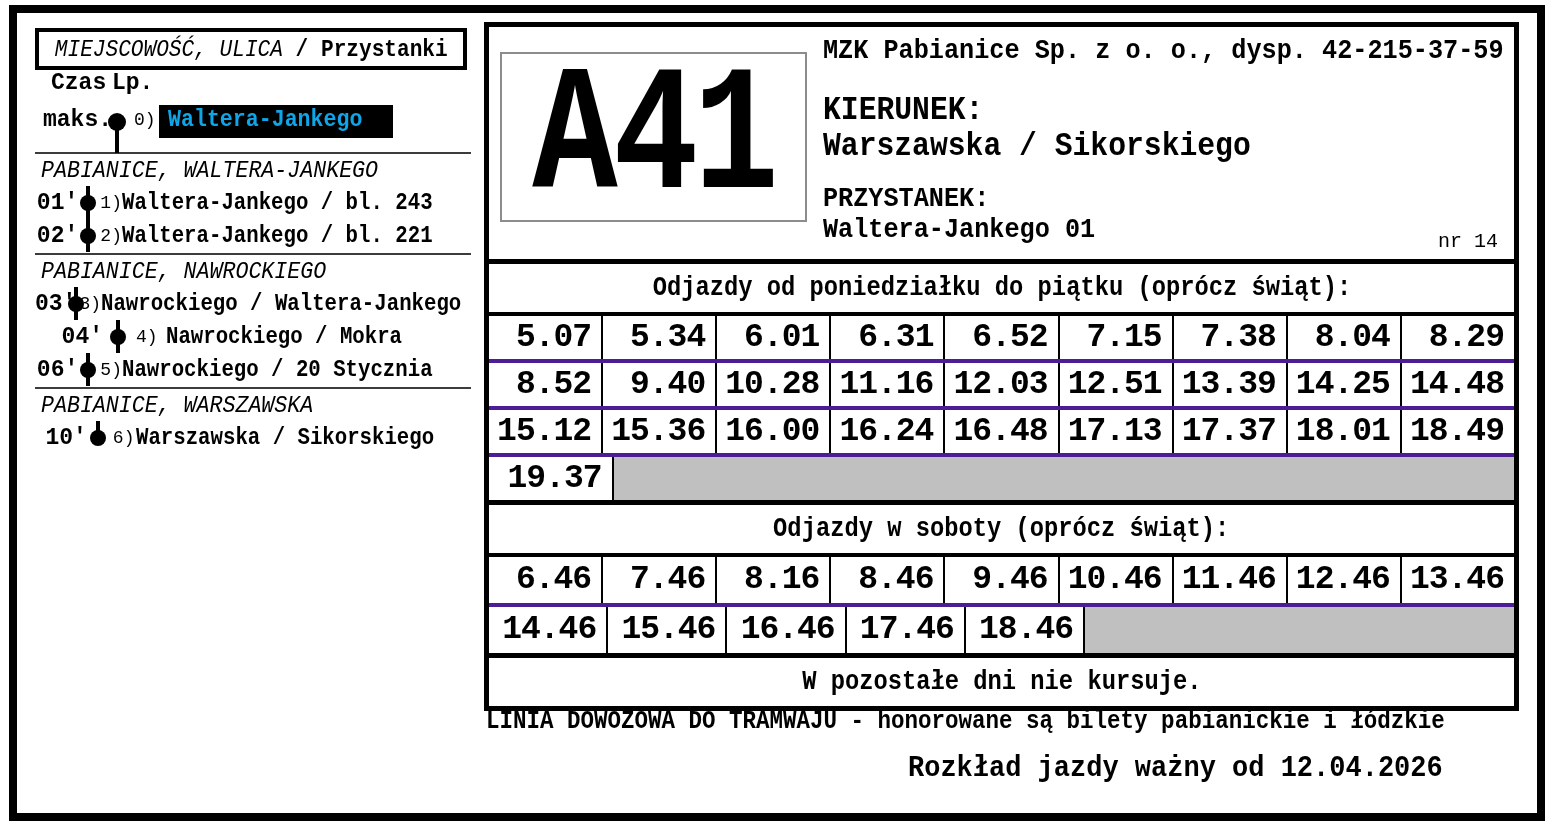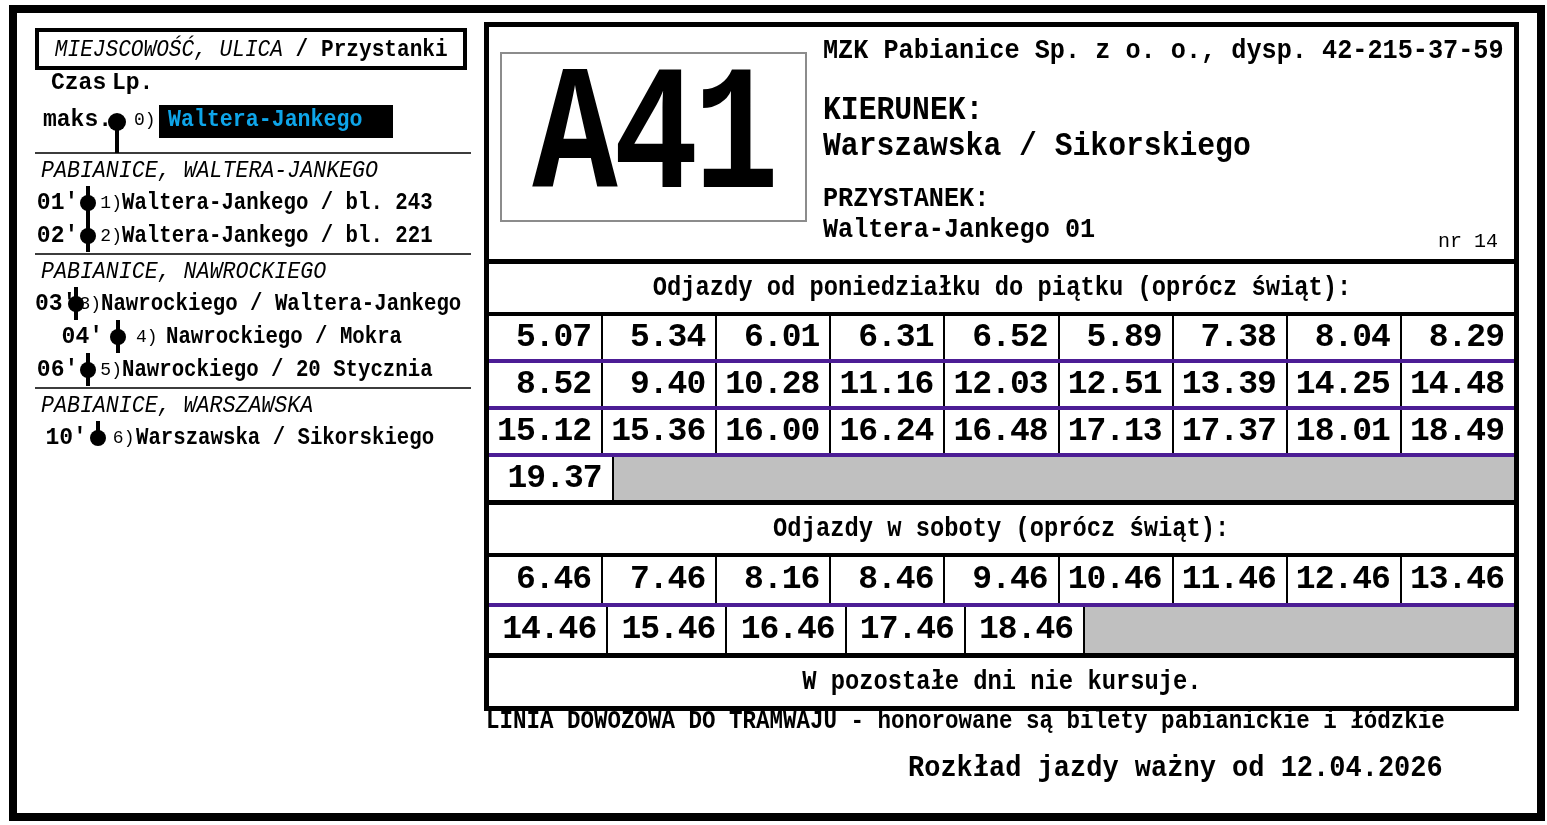--- a/index.html
+++ b/index.html
@@ -195,21 +195,21 @@
     <div class="band">
         <span class="cx cx-c">Odjazdy od poniedziałku do piątku (oprócz świąt):</span>
       </div>
     <div class="grid" id="table-0">
         <div class="trow">
           <div class="tcell">5.07</div>
           <div class="tcell">5.34</div>
           <div class="tcell">6.01</div>
           <div class="tcell">6.31</div>
           <div class="tcell">6.52</div>
-          <div class="tcell">5.89</div>
+          <div class="tcell">7.15</div>
           <div class="tcell">7.38</div>
           <div class="tcell">8.04</div>
           <div class="tcell">8.29</div>
         </div>
         <div class="trow">
           <div class="tcell">8.52</div>
           <div class="tcell">9.40</div>
           <div class="tcell">10.28</div>
           <div class="tcell">11.16</div>
           <div class="tcell">12.03</div>

